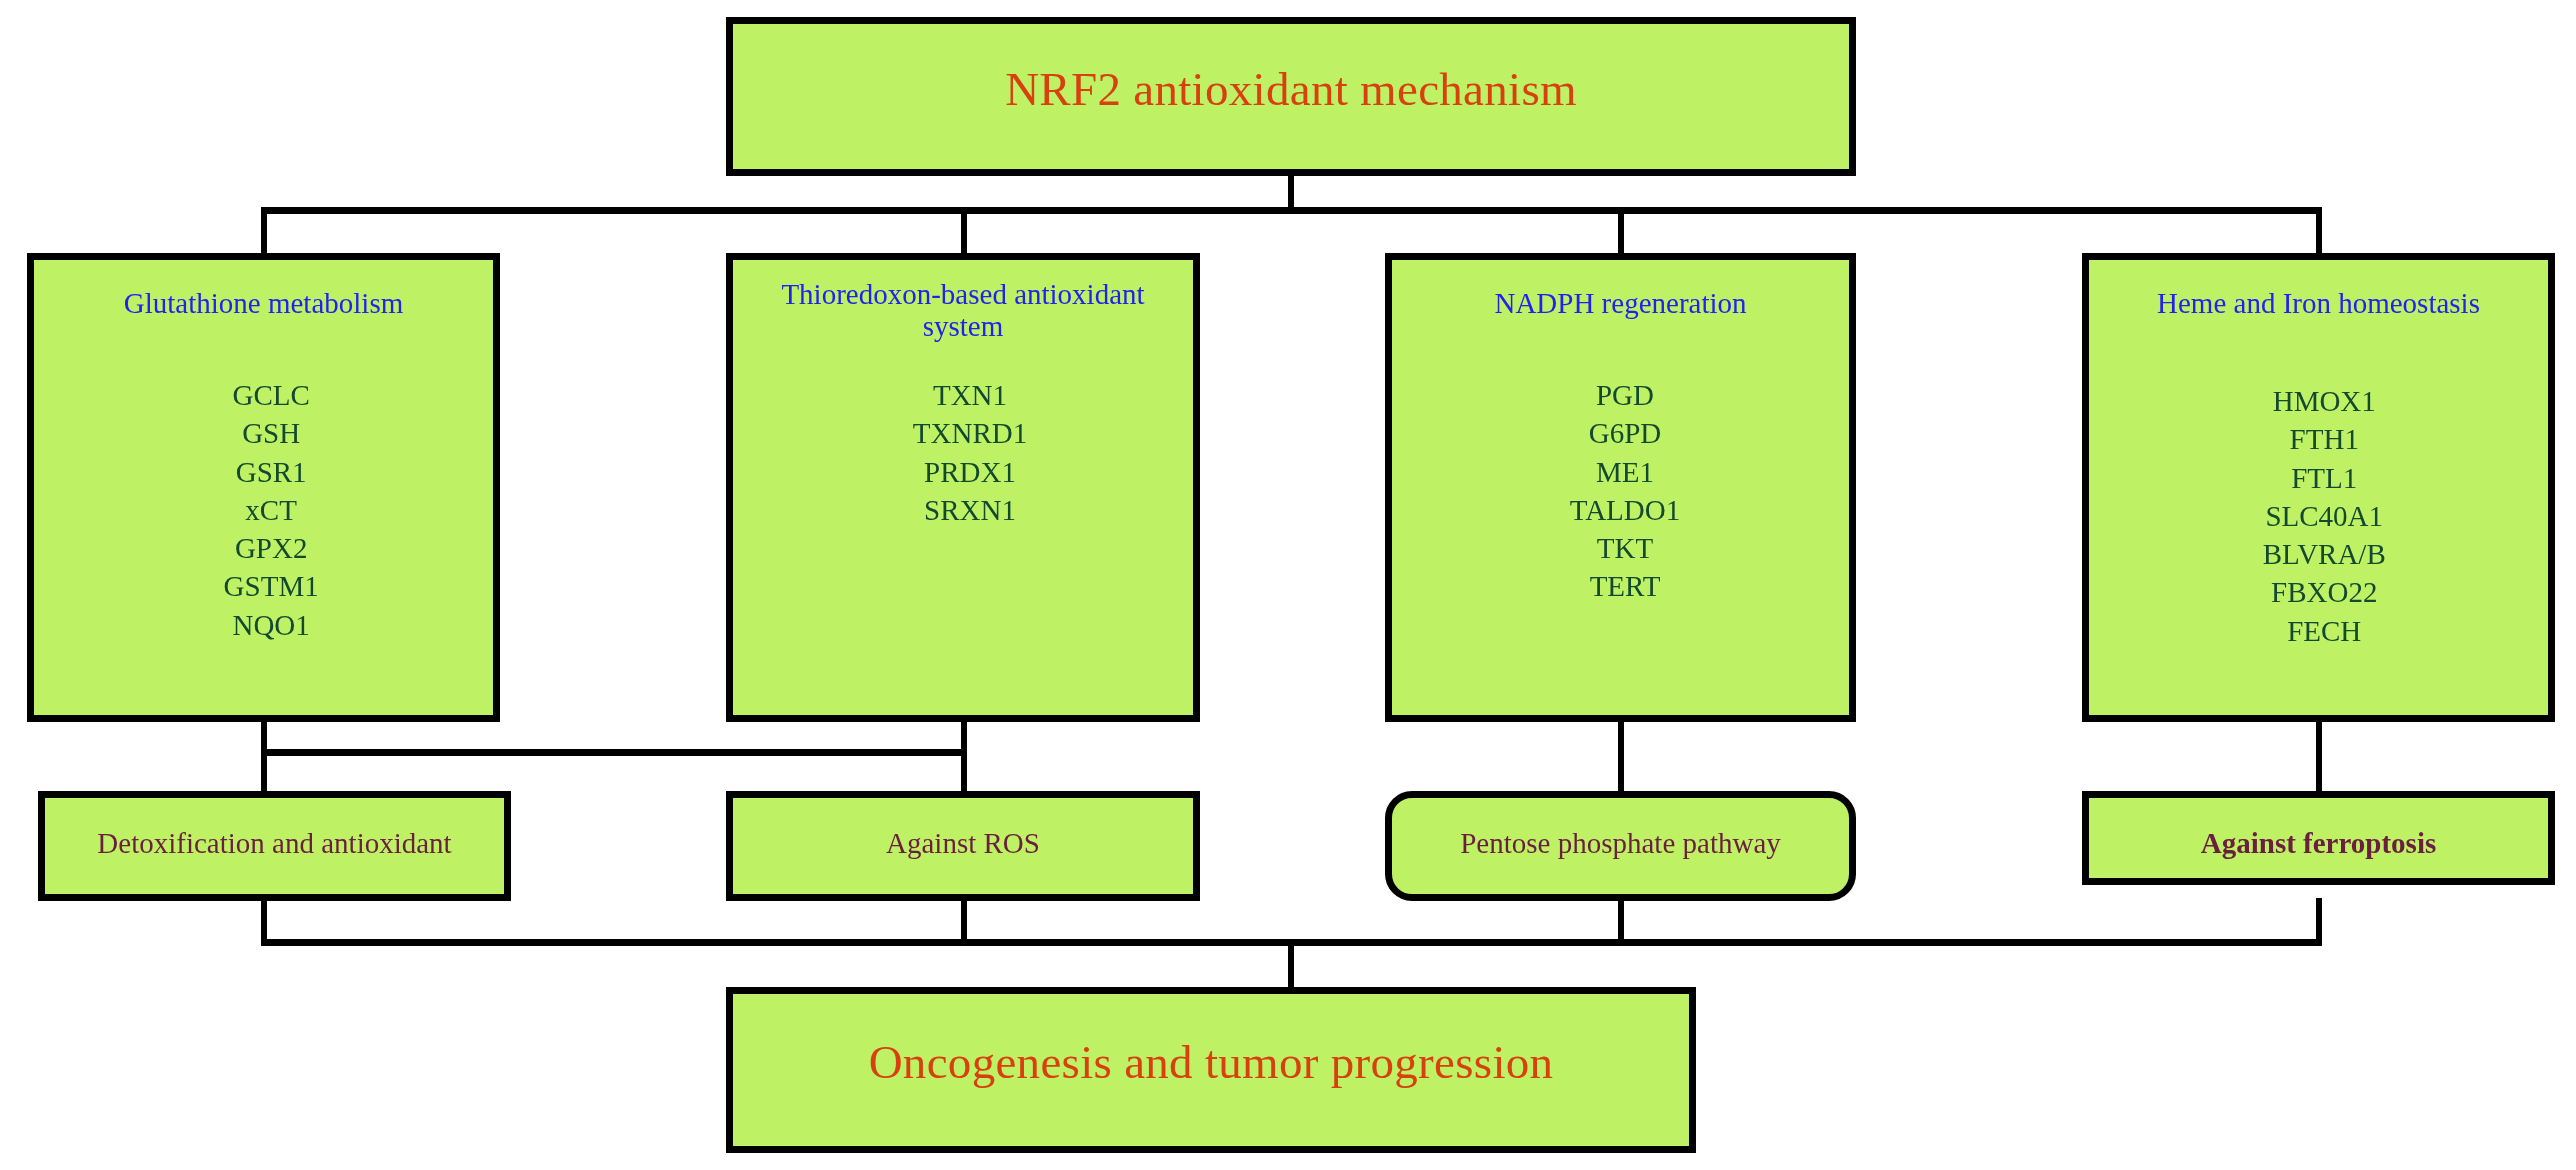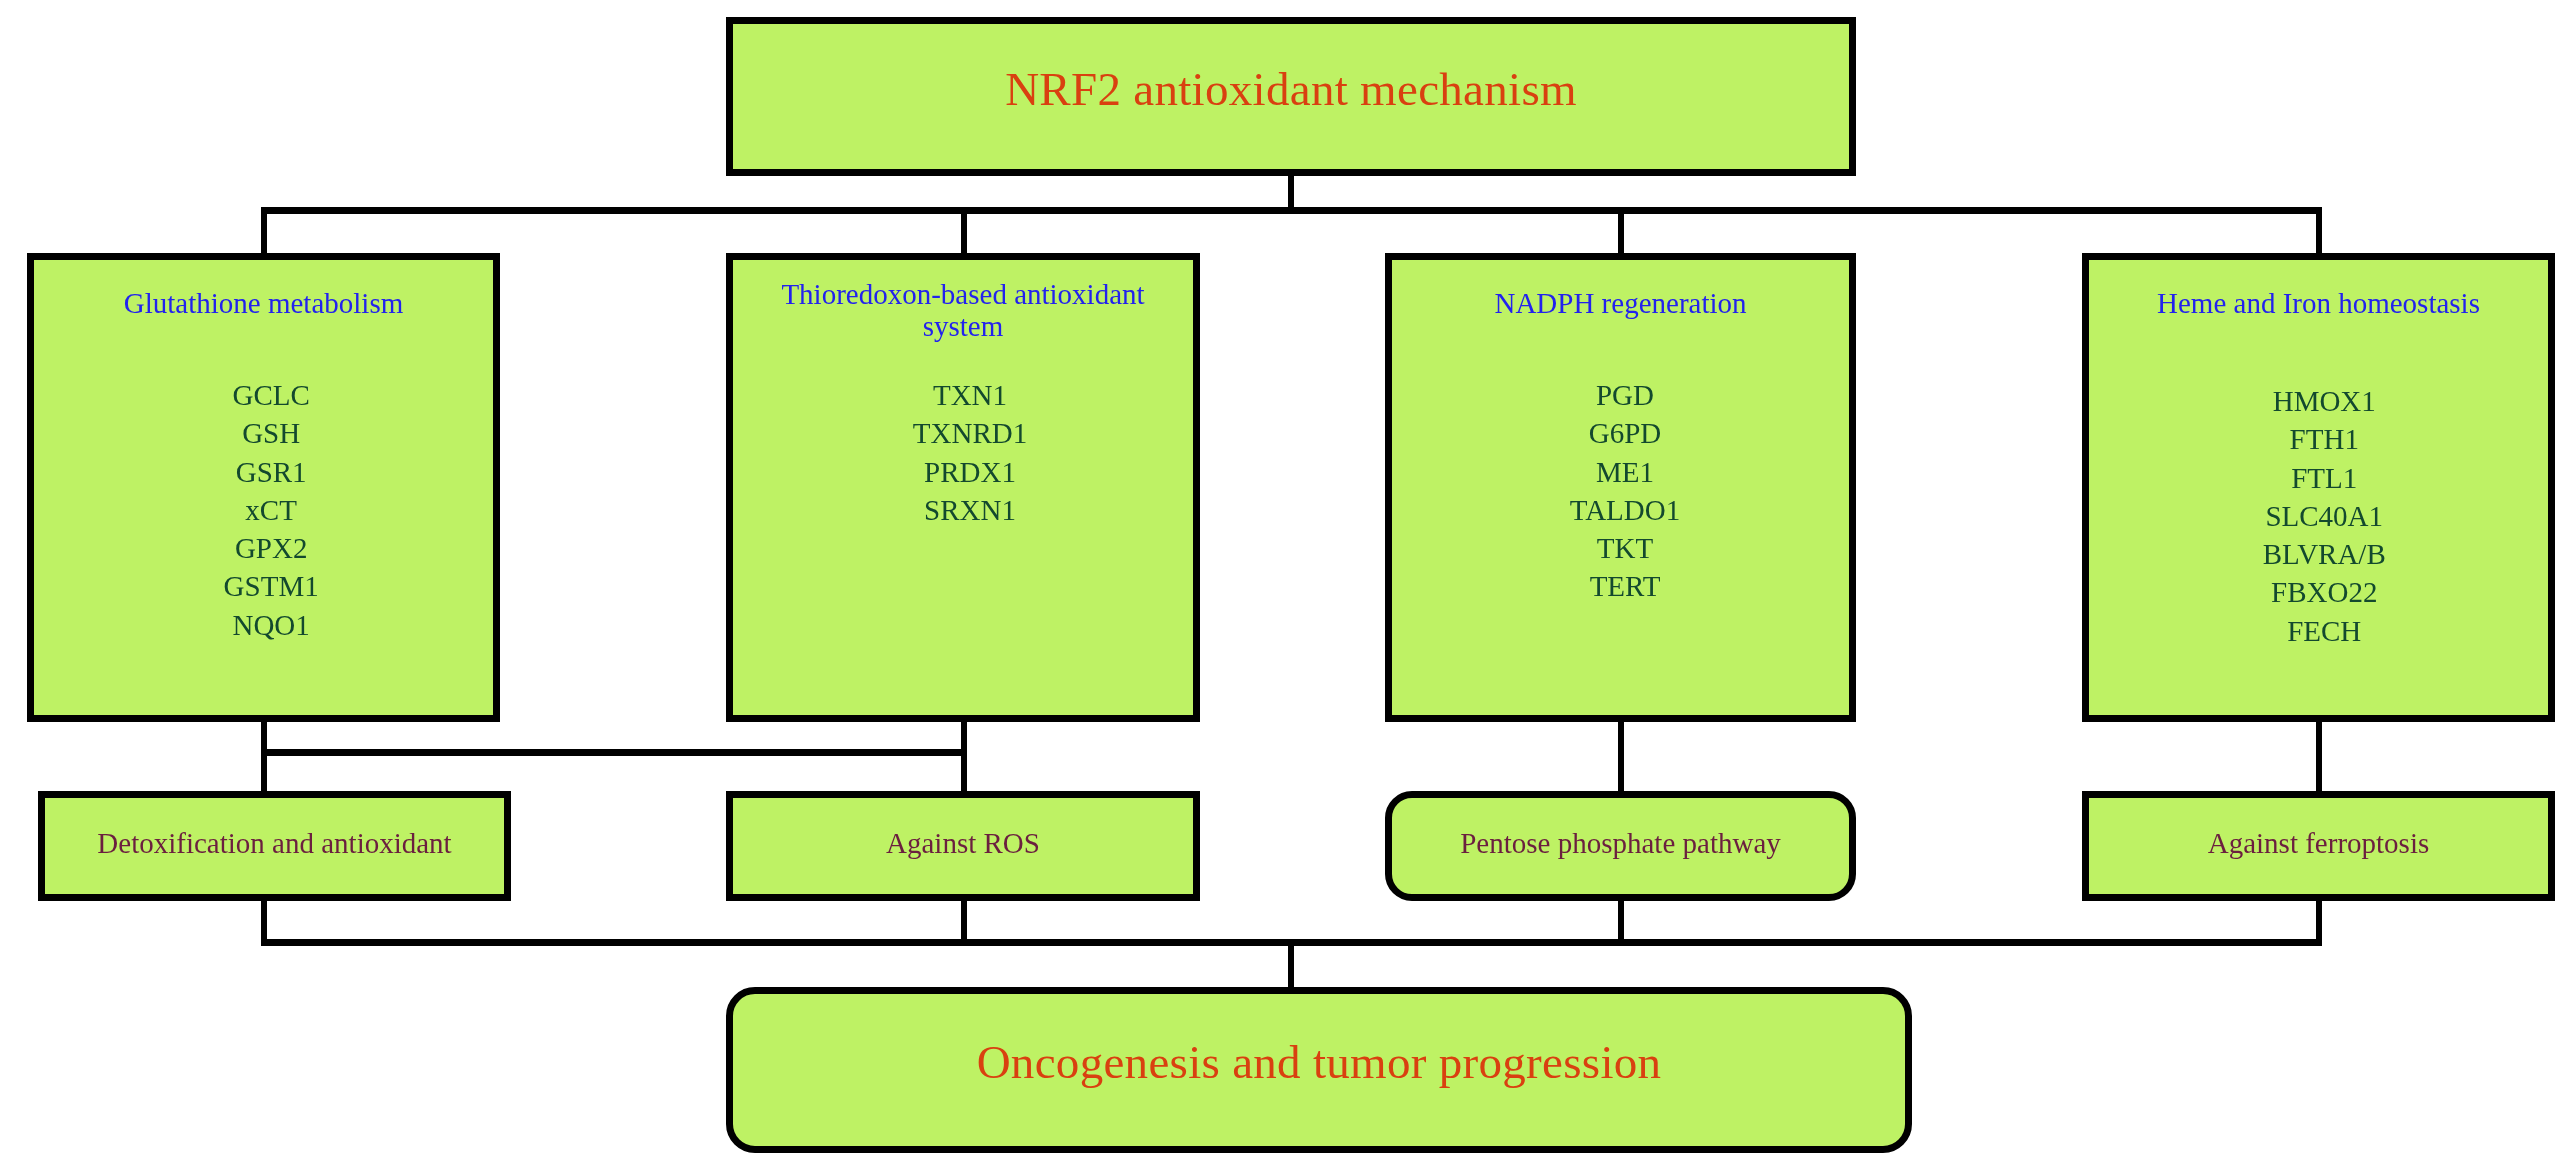--- a/index.html
+++ b/index.html
@@ -118,22 +118,22 @@
   </div>
 
   <div class="box" style="left:726px;top:791px;width:474px;height:110px;">
     <div class="fn-text" style="top:29px;">Against ROS</div>
   </div>
 
   <div class="box" style="left:1385px;top:791px;width:471px;height:110px;border-radius:27px;">
     <div class="fn-text" style="top:29px;">Pentose phosphate pathway</div>
   </div>
 
-  <div class="box" style="left:2082px;top:791px;width:473px;height:110px;">
+  <div class="box" style="left:2082px;top:791px;width:473px;height:94px;font-weight:bold;">
     <div class="fn-text" style="top:29px;">Against ferroptosis</div>
   </div>
 
-  <div class="box" style="left:726px;top:987px;width:1186px;height:166px;border-radius:29px;">
+  <div class="box" style="left:726px;top:987px;width:970px;height:166px;">
     <div class="title-text" style="top:43px;">Oncogenesis and tumor progression</div>
   </div>
 
 </div>
 
 
 </body></html>

